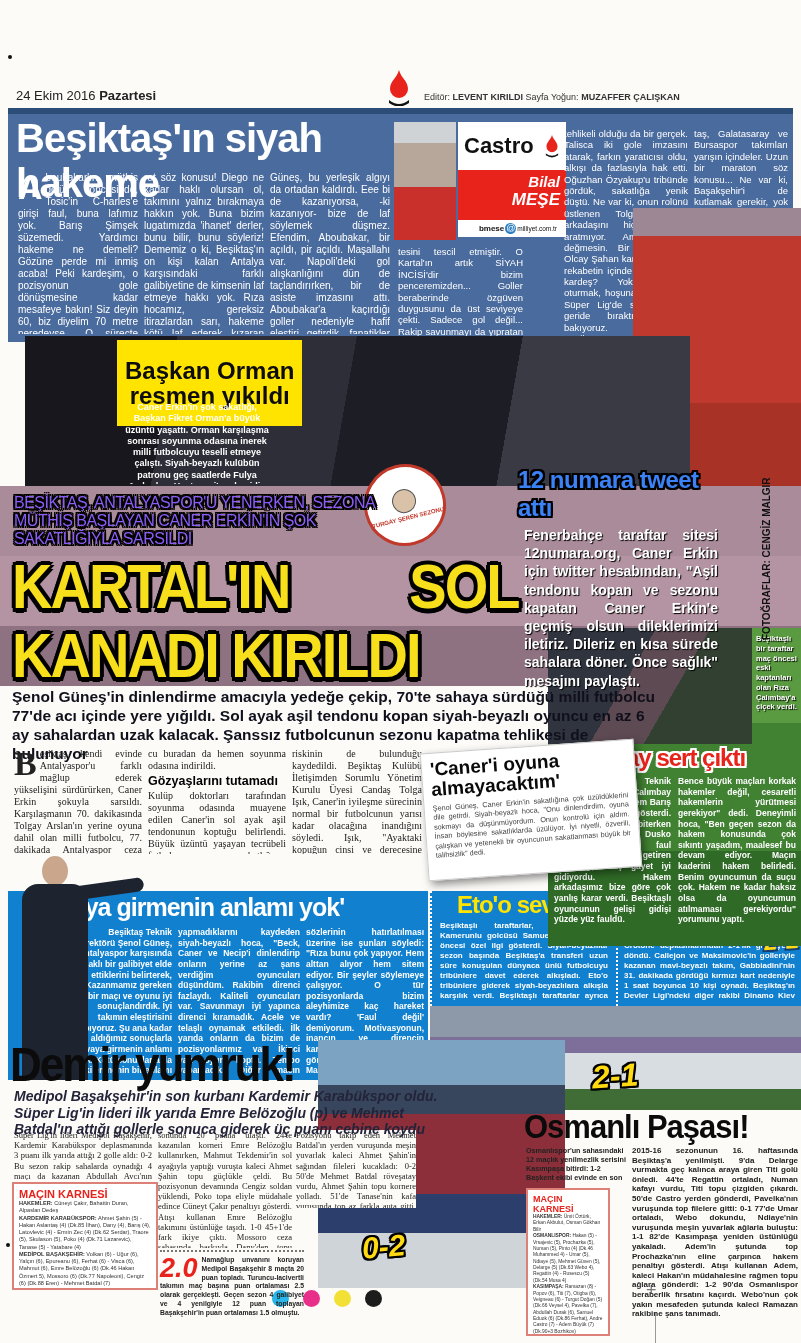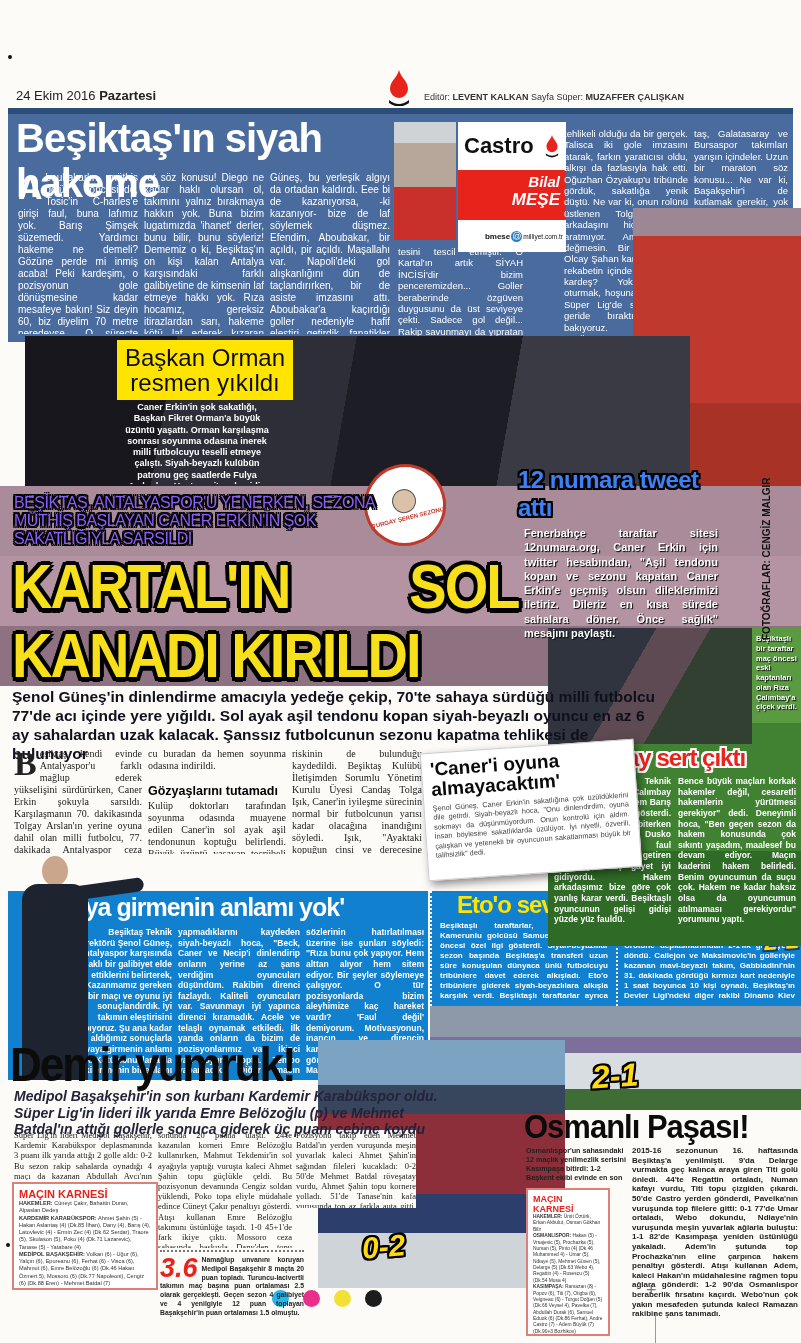--- a/index.html
+++ b/index.html
@@ -46,22 +46,22 @@
     <div class="abs" style="left:16px;top:6px;font-size:13px;color:#222;">
       <span>24 Ekim 2016</span>
       <b>Pazartesi</b>
     </div>
     <svg class="abs" style="left:386px;top:-12px;" width="26" height="36" viewBox="0 0 26 36">
       <path d="M13 0 C15 8 22 11 22 19 A9 9 0 0 1 4 19 C4 11 11 8 13 0 Z" fill="#e8231c"></path>
       <path d="M3 30 Q13 38 23 30 L23 33 Q13 40 3 33 Z" fill="#111"></path>
     </svg>
     <div class="abs" style="left:424px;top:10px;font-size:9px;color:#333;">
       <span>Editör:</span>
-      <b>LEVENT KALKAN</b>
-      <span>Sayfa Süper:</span>
+      <b>LEVENT KIRILDI</b>
+      <span>Sayfa Yoğun:</span>
       <b>MUZAFFER ÇALIŞKAN</b>
     </div>
   </div>
 
   <div class="abs" style="left:8px;top:108px;width:785px;height:228px;background:#4a6b9d;border-top:6px solid #2c4d78;overflow:visible;">
     <div class="abs" style="left:8px;top:2px;width:380px;font-size:40px;font-weight:bold;color:#fff;letter-spacing:-1px;">Beşiktaş'ın siyah hakeme</div>
     <div class="abs wtxt" style="left:10px;top:58px;width:120px;height:162px;">
       <span class="dropcap">A</span><span>boubakar'ın müthiş golü öncesinde, Tosic'in C-harles'e girişi faul, buna lafımız yok. Barış Şimşek süzemedi. Yardımcı hakeme ne demeli? Gözüne perde mi inmiş acaba!  Peki kardeşim, o pozisyonun gole dönüşmesine kadar mesafeye bakın! Siz deyin 60, biz diyelim 70 metre neredeyse... O süreçte savunmada önleminizi alın kardeşim. Gol olmuş, hakem ilk yarıyı bitirmiş, hala itiraz ediyorsunuz! Diego, sadece itirazla kalmıyor, Barış Şimşek direkt kırmızı çıkardığına göre, sanırım haka-</span>
     </div>
     <div class="abs wtxt" style="left:136px;top:58px;width:120px;height:162px;">ret söz konusu! Diego ne kadar haklı olursan ol, takımını yalnız bırakmaya hakkın yok. Buna bizim lugatımızda 'ihanet' derler, bunu bilir, bunu söyleriz!  Dememiz o ki, Beşiktaş'ın on kişi kalan Antalya karşısındaki farklı galibiyetine de kimsenin laf etmeye hakkı yok. Rıza hocamız, gereksiz itirazlardan sarı, hakeme kötü laf ederek kızaran oyuncuları uyaracak, zapt-ı rapta alacak.  Güneş hoca, Napoli maçı sonrasında yine rotasyona gitmiş, canı sağ olsun! Ne var ki, bu oyunun temelinde ideal on bir diye değişmez kural vardır.</div>
@@ -73,51 +73,51 @@
         <span style="font-size:22px;font-weight:bold;color:#111;">Castro</span>
         <svg width="16" height="24" viewBox="0 0 26 36">
           <path d="M13 0 C15 8 22 11 22 19 A9 9 0 0 1 4 19 C4 11 11 8 13 0 Z" fill="#e8231c"></path>
           <path d="M3 30 Q13 38 23 30 L23 33 Q13 40 3 33 Z" fill="#111"></path>
         </svg>
       </div>
       <div class="abs" style="left:64px;top:48px;width:108px;height:50px;background:#e8231c;color:#fff;text-align:right;padding:3px 6px;box-sizing:border-box;">
         <div style="font-size:15px;font-weight:bold;font-style:italic;">Bilal</div>
         <div style="font-size:17px;font-weight:bold;font-style:italic;">MEŞE</div>
       </div>
-      <div class="abs" style="left:64px;top:98px;width:108px;height:32px;background:#fff;display:flex;align-items:center;justify-content:flex-end;padding:0 3px;box-sizing:border-box;">
+      <div class="abs" style="left:64px;top:98px;width:108px;height:17px;background:#fff;display:flex;align-items:center;justify-content:flex-end;padding:0 9px;box-sizing:border-box;">
         <b style="font-size:8px;color:#111;">bmese</b>
         <span style="font-size:9px;color:#fff;background:#2d7fc1;border-radius:50%;width:11px;height:11px;line-height:11px;text-align:center;margin:0 1px;">@</span>
         <span style="font-size:6.5px;color:#111;">milliyet.com.tr</span>
       </div>
     </div>
     <div class="abs wtxt" style="left:390px;top:132px;width:125px;height:92px;font-size:9.5px;">tesini tescil etmiştir. O Kartal'ın artık SİYAH İNCİSİ'dir bizim penceremizden... Goller beraberinde özgüven duygusunu da üst seviyeye çekti. Sadece gol değil... Rakip savunmayı da yıpratan bir özelliğe sahip. Talisca'nın, fiziksel olarak tam hazır olmadığını gözlemledik. Ne var ki, rakip için</div>
     <div class="abs wtxt" style="left:556px;top:14px;width:124px;height:210px;font-size:9.5px;">tehlikeli olduğu da bir gerçek. Talisca iki gole imzasını atarak, farkın yaratıcısı oldu, alkışı da fazlasıyla hak etti. Oğuzhan Özyakup'u tribünde gördük, sakatlığa yenik düştü. Ne var ki, onun rolünü üstlenen Tolgay Arslan, arkadaşını hiç mi hiç aratmıyor. Aman nazar değmesin.  Bir lafımız da Olcay Şahan kardeşime... Bu rekabetin içinde niye yoksun kardeş? Yoksa yedek oturmak, hoşuna mı gidiyor?  Süper Lig'de sekiz haftayı geride bıraktık, zirveye bakıyoruz. Başakşehir, Beşik-</div>
     <div class="abs wtxt" style="left:686px;top:14px;width:94px;height:92px;font-size:9.5px;">taş, Galatasaray ve Bursaspor takımları yarışın içindeler. Uzun bir maraton söz konusu... Ne var ki, Başakşehir'i de kutlamak gerekir, yok sayamayız. Kolay kolay pes edeceklerini sanmıyorum. Renk ve heyecan katıyorlar, kutluyoruz.</div>
   </div>
 
   <div class="abs ph ph-red" style="left:633px;top:208px;width:168px;height:278px;z-index:2;"></div>
 
   <div class="abs ph ph-orman" style="left:25px;top:336px;width:665px;height:150px;z-index:3;">
-    <div class="abs" style="left:92px;top:4px;background:#ffe400;color:#0d0d0d;font-weight:normal;font-size:24px;line-height:1.05;padding:5px 8px;text-align:center;">
+    <div class="abs" style="left:92px;top:4px;background:#ffe400;color:#0d0d0d;font-weight:bold;font-size:24px;line-height:1.05;padding:18px 8px;text-align:center;">
       <div>Başkan Orman</div>
       <div>resmen yıkıldı</div>
     </div>
     <div class="abs" style="left:97px;top:66px;width:150px;color:#fff;font-weight:bold;font-size:9px;line-height:1.25;text-align:center;height:82px;overflow:hidden;">Caner Erkin'in şok sakatlığı, Başkan Fikret Orman'a büyük üzüntü yaşattı. Orman karşılaşma sonrası soyunma odasına inerek milli futbolcuyu teselli etmeye çalıştı. Siyah-beyazlı kulübün patronu geç saatlerde Fulya Acıbadem Hastanesi'ne de gidip doktorlardan Caner'in son durumuyla ilgili bilgi aldı. Orman'ın hastaneye girerken son derece üzgün olduğu gözlendi.</div>
   </div>
 
   <div class="abs ph ph-main" style="left:0;top:486px;width:801px;height:200px;z-index:1;"></div>
 
   <div class="abs" style="left:364px;top:464px;width:76px;height:76px;border-radius:50%;background:#fff;border:3px solid #c0392b;z-index:5;transform:rotate(-14deg);display:flex;flex-direction:column;align-items:center;justify-content:center;">
     <div class="dot" style="width:22px;height:22px;background:#d9c2a8;border:1px solid #555;"></div>
     <div style="font-size:6px;font-weight:bold;color:#c0392b;text-align:center;margin-top:2px;">TURGAY ŞEREN SEZONU</div>
   </div>
 
   <div class="abs" style="left:518px;top:466px;width:200px;z-index:5;">
     <div class="outline-b" style="color:#3b82f6;font-weight:bold;font-size:24px;letter-spacing:-0.5px;">12 numara tweet attı</div>
-    <div style="margin-top:4px;margin-left:6px;color:#fff;font-weight:bold;font-size:11px;line-height:1.3;text-align:justify;text-shadow:1px 1px 1px #000;">Fenerbahçe taraftar sitesi 12numara.org, Caner Erkin için twitter hesabından, "Aşil tendonu kopan ve sezonu kapatan Caner Erkin'e geçmiş olsun dileklerimizi iletiriz. Dileriz en kısa sürede sahalara döner. Önce sağlık" mesajını paylaştı.</div>
+    <div style="margin-top:4px;margin-left:6px;color:#fff;font-weight:bold;font-size:14px;line-height:1.3;text-align:justify;text-shadow:1px 1px 1px #000;">Fenerbahçe taraftar sitesi 12numara.org, Caner Erkin için twitter hesabından, "Aşil tendonu kopan ve sezonu kapatan Caner Erkin'e geçmiş olsun dileklerimizi iletiriz. Dileriz en kısa sürede sahalara döner. Önce sağlık" mesajını paylaştı.</div>
   </div>
 
   <div class="abs" style="left:760px;top:470px;width:36px;height:170px;z-index:6;writing-mode:vertical-rl;transform:rotate(180deg);font-weight:bold;font-size:10px;color:#111;line-height:1.3;">
     <span>FOTOĞRAFLAR:</span>
     <span>CENGİZ MALGIR</span>
   </div>
 
   <div class="abs outline-b" style="left:14px;top:494px;width:400px;z-index:6;color:#8b5cf6;font-weight:normal;font-size:16px;line-height:1.12;letter-spacing:-0.5px;">BEŞİKTAŞ, ANTALYASPOR'U YENERKEN, SEZONA MÜTHİŞ BAŞLAYAN CANER ERKİN'İN ŞOK SAKATLIĞIYLA SARSILDI</div>
   <div class="abs" style="left:12px;top:550px;width:780px;z-index:6;">
     <div class="bigyellow outline-b-big" style="font-size:56px;display:flex;">
@@ -126,21 +126,21 @@
     </div>
     <div class="bigyellow outline-b-big" style="font-size:56px;margin-top:4px;">KANADI KIRILDI</div>
   </div>
 
   <div class="abs" style="left:12px;top:688px;width:648px;z-index:6;font-size:15.5px;font-weight:bold;color:#10101c;line-height:1.22;">Şenol Güneş'in dinlendirme amacıyla yedeğe çekip, 70'te sahaya sürdüğü milli futbolcu 77'de acı içinde yere yığıldı. Sol ayak aşil tendonu kopan siyah-beyazlı oyuncu en az 6 ay sahalardan uzak kalacak. Şanssız futbolcunun sezonu kapatma tehlikesi de bulunuyor</div>
   <div class="abs serif" style="left:14px;top:748px;width:128px;height:106px;z-index:6;">
     <span class="dropcap" style="font-family:'Liberation Serif',serif;">B</span><span>eşiktaş kendi evinde Antalyaspor'u farklı mağlup ederek yükselişini sürdürürken, Caner Erkin şokuyla sarsıldı.  Karşılaşmanın 70. dakikasında Tolgay Arslan'ın yerine oyuna dahil olan milli futbolcu, 77. dakikada Antalyaspor ceza alanı içinde rakibini geçmek isterken herhangi bir müdahale olmadan yerde kaldı. Acı içinde kıvranan Caner Erkin yapılan ilk kontrolün ardından sedyeyle saha dışına çıkarıldı. Başarılı oyun-</span>
   </div>
   <div class="abs" style="left:148px;top:748px;width:138px;height:106px;z-index:6;overflow:hidden;">
     <div class="serif">cu buradan da hemen soyunma odasına indirildi.</div>
-    <div style="font-size:12.5px;font-weight:bold;color:#000;margin:12px 0 2px;">Gözyaşlarını tutamadı</div>
+    <div style="font-size:12.5px;font-weight:bold;color:#000;margin:2px 0 2px;">Gözyaşlarını tutamadı</div>
     <div class="serif">Kulüp doktorları tarafından soyunma odasında muayene edilen Caner'in sol ayak aşil tendonunun koptuğu belirlendi. Büyük üzüntü yaşayan tecrübeli futbolcunun sakatlığının netleşmesinden sonra gözyaşlarını tutamadığı öğrenildi. Fulya Acıbadem Hastanesi'ne götürülen ve ameliyata alınan Caner'in en az 6 ay süreyle yeşil sahalardan uzak kalacağı ifade edildi. Siyah-beyazlı futbolcunun sezonu kapatma</div>
   </div>
   <div class="abs serif" style="left:292px;top:748px;width:130px;height:106px;z-index:6;">riskinin de bulunduğu kaydedildi.  Beşiktaş Kulübü İletişimden Sorumlu Yönetim Kurulu Üyesi Candaş Tolga Işık, Caner'in iyileşme sürecinin normal bir futbolcunun yarısı kadar olacağına inandığını söyledi. Işık, "Ayaktaki kopuğun cinsi ve derecesine göre ne zaman döneceği belli olur. Caner çok güçlü bir futbolcu. Normal bir futbolcuda süre neyse Caner'de yarısı olacağına eminim" dedi.  Siyah-beyazlı yönetici, Caner'in sakatlığı nedeniyle Antalyaspor karşısında elde edilen farklı galibiyete sevinemediklerini sözlerine ekledi.</div>
 
   <div class="abs" style="left:424px;top:746px;width:214px;height:128px;z-index:7;background:#fff;border:1px solid #ccc;box-shadow:3px 4px 8px rgba(0,0,0,.45);transform:rotate(-4deg);padding:6px 8px;box-sizing:border-box;">
     <div style="font-size:19px;font-weight:bold;color:#0a0a0a;line-height:1.05;">'Caner'i oyuna</div>
     <div style="font-size:19px;font-weight:bold;color:#0a0a0a;line-height:1.05;">almayacaktım'</div>
     <div style="margin-top:4px;font-size:7.3px;color:#444;line-height:1.3;text-align:justify;overflow:hidden;height:72px;">Şenol Güneş, Caner Erkin'in sakatlığına çok üzüldüklerini dile getirdi. Siyah-beyazlı hoca, "Onu dinlendirdim, oyuna sokmayı da düşünmüyordum. Onun kontrolü için aldım. İnsan böylesine sakatlıklarda üzülüyor. İyi niyetli, özverili, çalışkan ve yetenekli bir oyuncunun sakatlanması büyük bir talihsizlik" dedi.</div>
   </div>
 
@@ -191,21 +191,21 @@
   <div class="abs karne" style="left:12px;top:1182px;width:146px;height:108px;z-index:5;box-sizing:border-box;">
     <div class="kt" style="font-size:11px;">MAÇIN KARNESİ</div>
     <div class="kl"><b>HAKEMLER:</b> <span>Cüneyt Çakır, Bahattin Duran, Alpaslan Dedeş</span></div>
     <div class="kl"><b>KARDEMİR KARABÜKSPOR:</b> <span>Ahmet Şahin (5) - Hakan Aslantaş (4) (Dk.85 İlhan), Dany (4), Barış (4), Latovlevic (4) - Ermin Zec (4) (Dk.62 Serdar), Traore (5), Skulason (5), Poko (4) (Dk.71 Lazarevic), Tanase (5) - Yatabare (4)</span></div>
     <div class="kl"><b>MEDİPOL BAŞAKŞEHİR:</b> <span>Volkan (6) - Uğur (6), Yalçın (6), Epureanu (6), Ferhat (6) - Visca (6), Mahmut (6), Emre Belözoğlu (6) (Dk.46 Hakan Özmert 5), Mossoro (6) (Dk.77 Napoleoni), Cengiz (6) (Dk.88 Eren) - Mehmet Batdal (7)</span></div>
     <div class="kl"><b>GOLLER:</b> <span>Emre Belözoğlu (Dk.24 penaltı), Mehmet Batdal (Dk.45+1)</span></div>
 
   </div>
 
   <div class="abs" style="left:160px;top:1250px;width:144px;z-index:5;border-top:2px dotted #777;padding-top:4px;">
-    <span style="float:left;font-size:27px;font-weight:bold;font-style:italic;color:#e8231c;margin-right:4px;line-height:.9;">3.6</span>
+    <span style="float:left;font-size:27px;font-weight:bold;font-style:italic;color:#e8231c;margin-right:4px;line-height:.9;">2.0</span>
     <span style="font-size:6.8px;font-weight:bold;color:#222;line-height:1.3;display:block;text-align:justify;">Namağlup unvanını koruyan Medipol Başakşehir 8 maçta 20 puan topladı. Turuncu-lacivertli takımın maç başına puan ortalaması 2.5 olarak gerçekleşti. Geçen sezon 4 galibiyet ve 4 yenilgiyle 12 puan toplayan Başakşehir'in puan ortalaması 1.5 olmuştu.</span>
   </div>
 
   <div class="abs" style="left:524px;top:1108px;width:276px;z-index:5;font-size:31px;font-weight:bold;color:#0b0b0b;letter-spacing:-1px;transform:scaleY(1.08);transform-origin:top left;">Osmanlı Paşası!</div>
   <div class="abs" style="left:526px;top:1146px;width:100px;height:38px;z-index:4;font-size:7.2px;font-weight:bold;color:#222;line-height:1.25;overflow:hidden;">Osmanlıspor'un sahasındaki 12 maçlık yenilmezlik serisini Kasımpaşa bitirdi: 1-2 Başkent ekibi evinde en son</div>
   <div class="abs serif" style="left:632px;top:1146px;width:166px;height:194px;z-index:4;font-size:8px;font-weight:bold;font-family:'Liberation Sans',sans-serif;color:#222;">2015-16 sezonunun 16. haftasında Beşiktaş'a yenilmişti.  9'da Delarge vurmakta geç kalınca araya giren Titi golü önledi. 44'te Regattin ortaladı, Numan kafayı vurdu, Titi topu çizgiden çıkardı.  50'de Castro yerden gönderdi, Pavelka'nın vuruşunda top filelere gitti: 0-1 77'de Umar ortaladı, Webo dokundu, Ndiaye'nin vuruşunda meşin yuvarlak ağlarla buluştu: 1-1  82'de Kasımpaşa yeniden üstünlüğü yakaladı. Adem'in şutunda top Prochazka'nın eline çarpınca hakem penaltıyı gösterdi. Atışı kullanan Adem, kaleci Hakan'ın müdahalesine rağmen topu ağlara gönderdi: 1-2 90'da Osmanlıspor beraberlik fırsatını kaçırdı. Webo'nun çok yakın mesafeden şutunda kaleci Ramazan rakibine şans tanımadı.</div>
 
   <div class="abs karne" style="left:526px;top:1188px;width:84px;height:148px;z-index:5;box-sizing:border-box;">
     <div class="kt" style="font-size:9px;">MAÇIN KARNESİ</div>
     <div class="kl" style="font-size:4.9px;"><b>HAKEMLER:</b> <span>Ümit Öztürk, Erkan Akbulut, Osman Gökhan Bilir</span></div>

